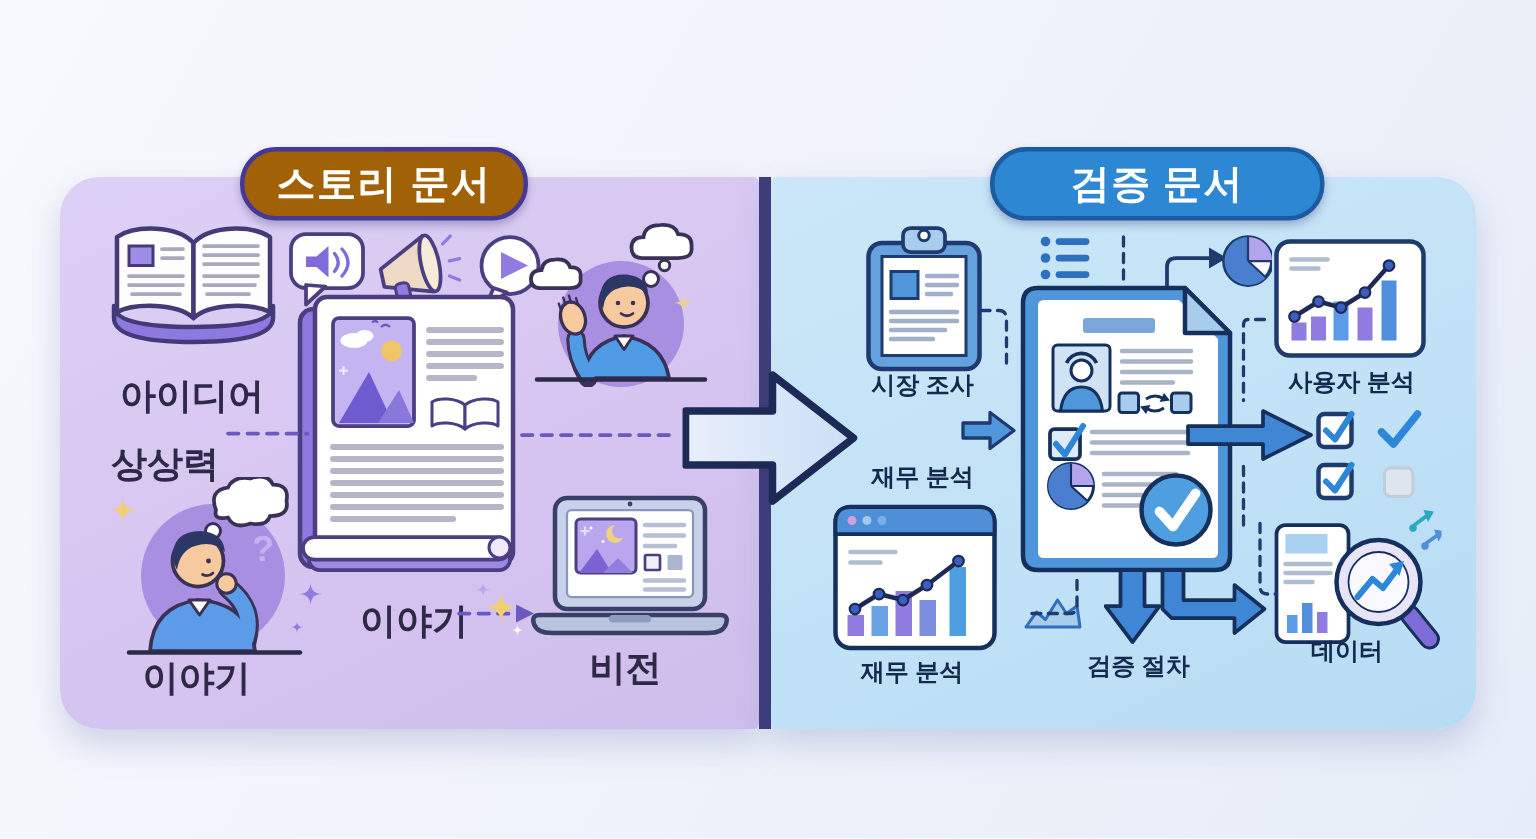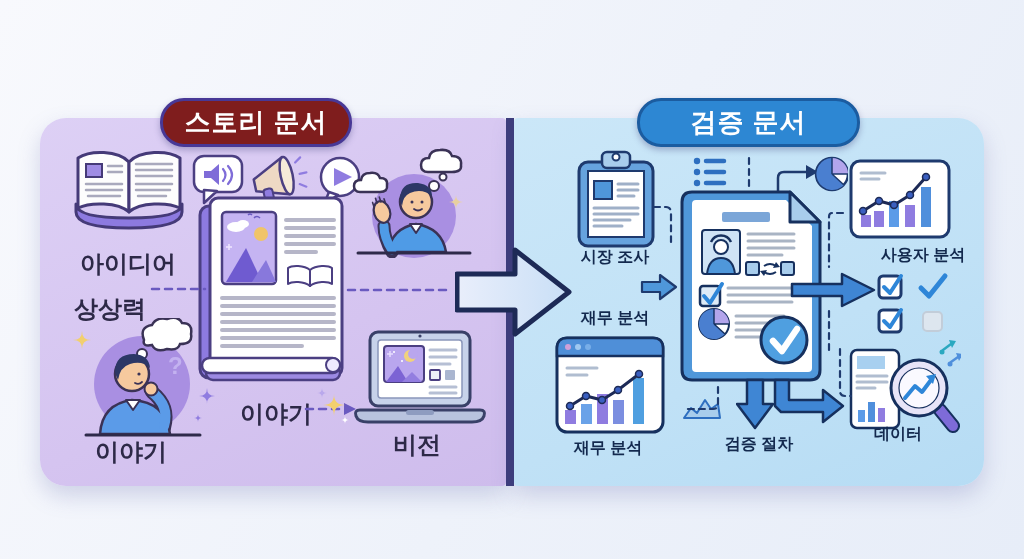--- a/index.html
+++ b/index.html
@@ -12,22 +12,22 @@
   .abs{position:absolute;}
   .panel{position:absolute;top:118px;height:368px;box-shadow:0 10px 22px rgba(110,120,180,.28);}
   .panel-left{left:40px;width:466px;border-radius:26px 4px 4px 26px;
     background:linear-gradient(155deg,#ddd0f5 0%,#d5c4f0 60%,#cebcec 100%);}
   .panel-right{left:514px;width:470px;border-radius:4px 26px 26px 4px;
     background:linear-gradient(155deg,#cbe7f8 0%,#c0e1f6 60%,#b6dcf4 100%);}
   .divider{position:absolute;left:506px;top:118px;width:8px;height:368px;background:#3d3d7c;}
   .pill{position:absolute;top:98px;height:43px;border-radius:24px;color:#ffffff;
     font-size:26px;font-weight:800;display:flex;align-items:center;justify-content:center;
     letter-spacing:1px;box-shadow:0 3px 6px rgba(60,60,120,.35);}
-  .pill-left{left:160px;width:186px;background:#7f1d1d;border:3px solid #483896;}
-  .pill-right{left:637px;width:217px;background:#2d87d3;border:3px solid #1b5ca0;}
+  .pill-left{left:160px;width:186px;background:#a16207;border:3px solid #483896;}
+  .pill-right{left:660px;width:217px;background:#2d87d3;border:3px solid #1b5ca0;font-family:Liberation Serif, serif;}
   .lbl{position:absolute;font-weight:800;white-space:nowrap;transform:translateX(-50%);}
   .lbl-l{color:#2d2947;font-size:24px;}
   .lbl-r{color:#13294e;font-size:16px;}
   svg{display:block;}
 </style>
 </head>
 <body>
 
 <div class="panel panel-left"></div>
 <div class="panel panel-right"></div>
@@ -253,21 +253,21 @@
   <rect x="72" y="28" width="10" height="40" fill="#4f8fdc"></rect>
   <polyline points="14,52 30,42 45,46 61,36 77,18" stroke="#1d2a56" stroke-width="3" fill="none" stroke-linejoin="round"></polyline>
   <g fill="#3a5fc0" stroke="#1d2a56" stroke-width="1.5">
     <circle cx="14" cy="52" r="3.5"></circle>
       <circle cx="30" cy="42" r="3.5"></circle>
       <circle cx="45" cy="46" r="3.5"></circle>
       <circle cx="61" cy="36" r="3.5"></circle>
       <circle cx="77" cy="18" r="3.5"></circle>
   </g>
 </svg>
-<div class="lbl lbl-r" style="left:923px;top:245px">사용자 분석</div>
+<div class="lbl lbl-r" style="left:901px;top:245px">사용자 분석</div>
 
 <svg class="abs" style="left:877px;top:272px" width="74" height="64" viewBox="0 0 74 64">
   <rect x="2" y="4" width="22" height="22" rx="4" fill="#ffffff" stroke="#1e3a6e" stroke-width="3"></rect>
   <path d="M7 15 L13 21 L24 4" stroke="#2e86d8" stroke-width="4" fill="none" stroke-linecap="round" stroke-linejoin="round"></path>
   <path d="M44 16 L52 24 L68 4" stroke="#2e86d8" stroke-width="5" fill="none" stroke-linecap="round" stroke-linejoin="round"></path>
   <rect x="2" y="38" width="22" height="22" rx="4" fill="#ffffff" stroke="#1e3a6e" stroke-width="3"></rect>
   <path d="M7 49 L13 55 L24 38" stroke="#2e86d8" stroke-width="4" fill="none" stroke-linecap="round" stroke-linejoin="round"></path>
   <rect x="46" y="40" width="19" height="19" rx="4" fill="#dde6ef" stroke="#c2cdd9" stroke-width="2"></rect>
 </svg>
 

